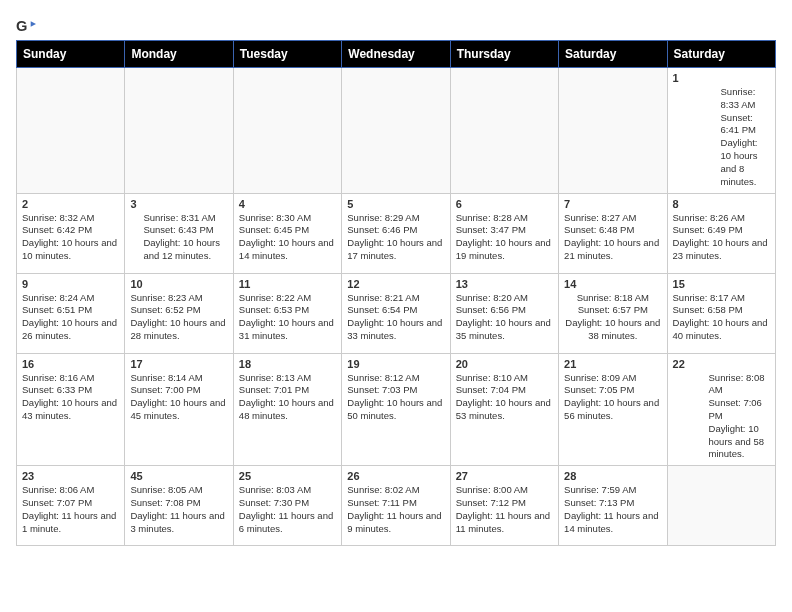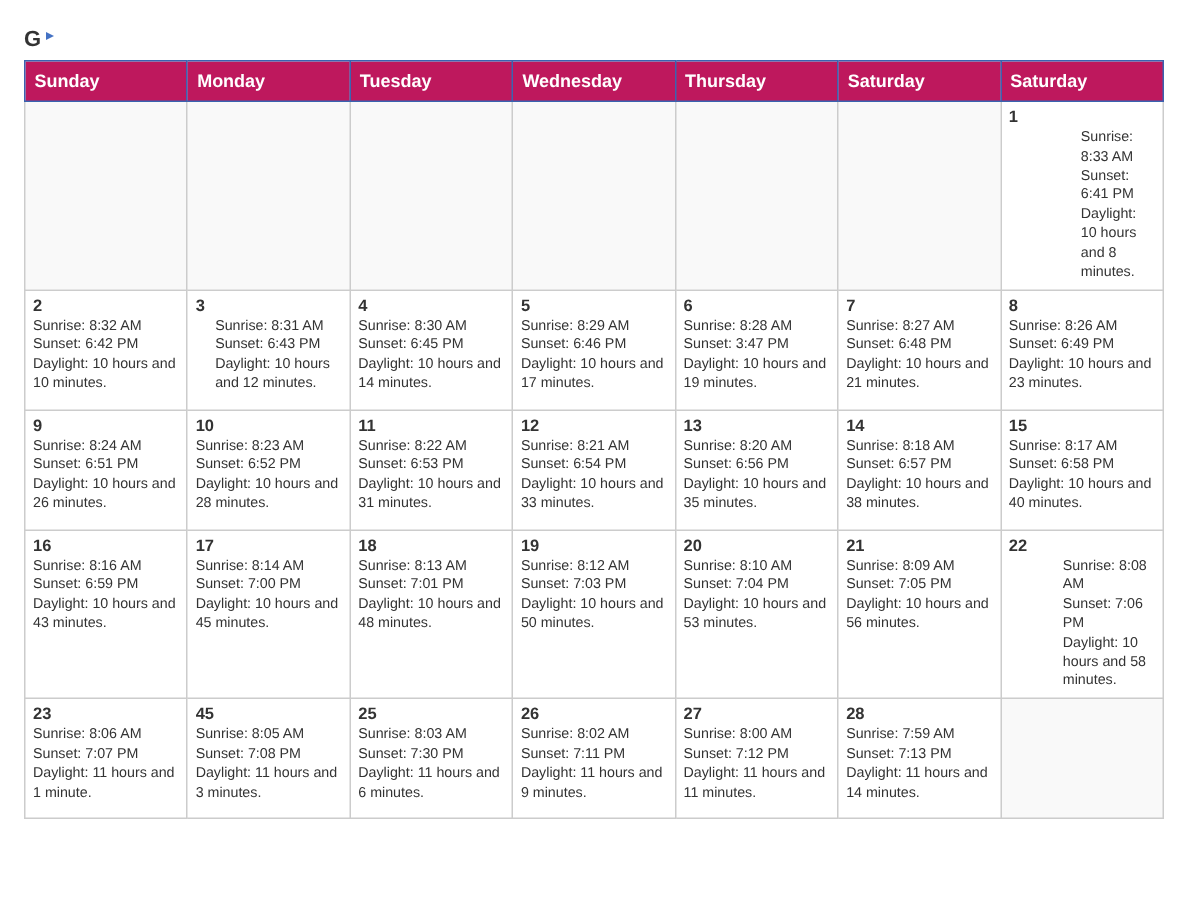--- a/index.html
+++ b/index.html
@@ -47,21 +47,21 @@
       font-size: 14px;
       color: #555;
       font-weight: normal;
     }
     .calendar {
       width: 100%;
       border-collapse: collapse;
       border: 1px solid #ccc;
     }
     .calendar th {
-      background-color: #be185d;
+      background-color: #000000;
       color: white;
       font-size: 12px;
       font-weight: bold;
       text-align: left;
       padding: 6px 6px;
       border: 1px solid #3a63b0;
     }
     .calendar td {
       width: calc(100% / 7);
       vertical-align: top;
@@ -204,36 +204,36 @@
 Daylight: 10 hours and 33 minutes.</div>
         </td>
         <td>
           <span class="day-number">13</span>
           <div class="day-info" style="white-space: pre-line;">Sunrise: 8:20 AM
 Sunset: 6:56 PM
 Daylight: 10 hours and 35 minutes.</div>
         </td>
         <td>
           <span class="day-number">14</span>
-          <div class="day-info" style="white-space: pre-line;">Sunrise: 8:18 AM
+          <div class="day-info" style="white-space: pre-line; text-align: center;">Sunrise: 8:18 AM
 Sunset: 6:57 PM
 Daylight: 10 hours and 38 minutes.</div>
         </td>
         <td>
           <span class="day-number">15</span>
           <div class="day-info" style="white-space: pre-line;">Sunrise: 8:17 AM
 Sunset: 6:58 PM
 Daylight: 10 hours and 40 minutes.</div>
         </td>
       </tr>
       <tr>
         <td>
           <span class="day-number">16</span>
           <div class="day-info" style="white-space: pre-line;">Sunrise: 8:16 AM
-Sunset: 6:59 PM
+Sunset: 6:33 PM
 Daylight: 10 hours and 43 minutes.</div>
         </td>
         <td>
           <span class="day-number">17</span>
           <div class="day-info" style="white-space: pre-line;">Sunrise: 8:14 AM
 Sunset: 7:00 PM
 Daylight: 10 hours and 45 minutes.</div>
         </td>
         <td>
           <span class="day-number">18</span>

